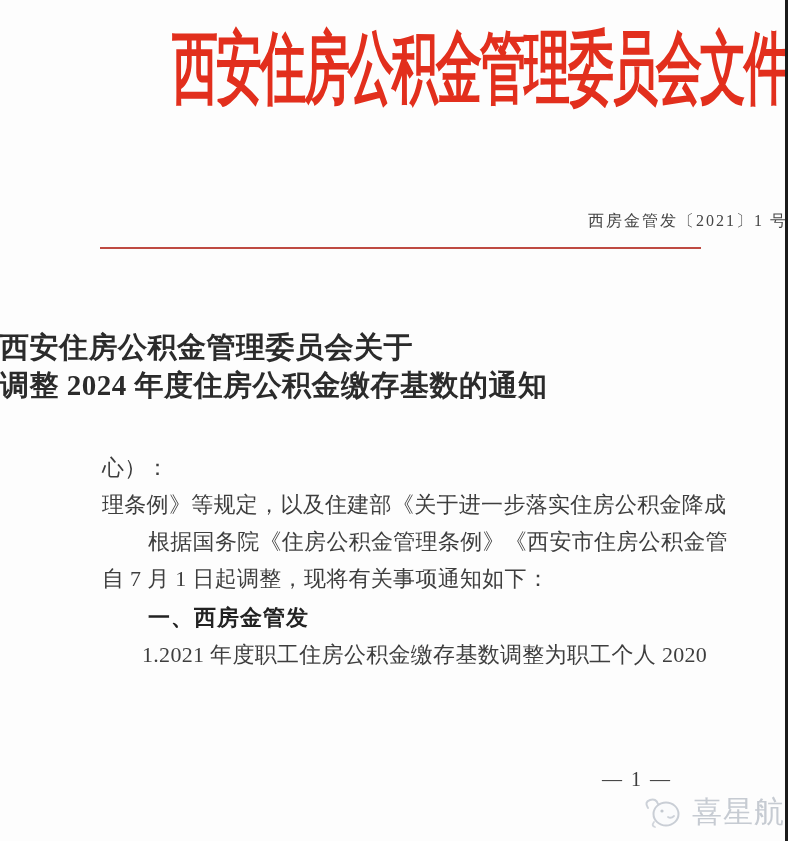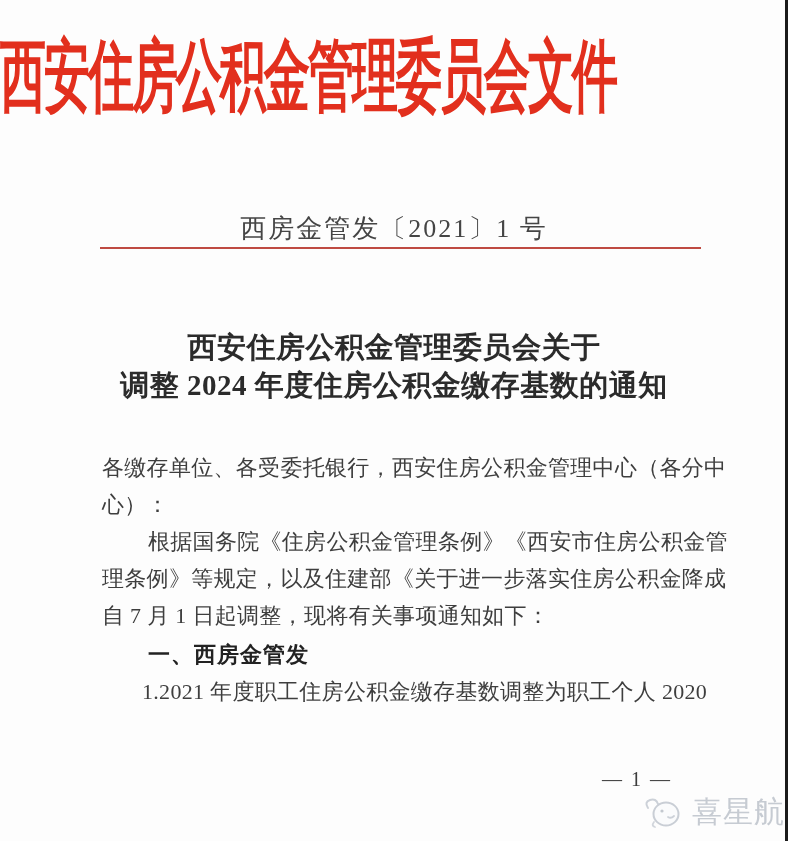--- a/index.html
+++ b/index.html
@@ -8,61 +8,61 @@
     position: relative;
     width: 788px;
     height: 841px;
     background: #fdfdfd;
     overflow: hidden;
     font-family: "Liberation Serif", "DejaVu Serif", serif;
   }
   
   .org-title-wrap {
     position: absolute;
-    top: 30px;
+    top: 22px;
     left: 0;
     width: 100%;
     height: 94px;
     line-height: 94px;
-    text-align: left;
+    text-align: right;
   }
   .org-title {
     display: inline-block;
     white-space: nowrap;
     font-size: 46px;
     font-weight: 700;
     letter-spacing: -2px;
     color: #e22f1d;
     transform: scaleY(1.72);
     transform-origin: 50% 50%;
   }
   .doc-number {
     position: absolute;
     top: 211px;
     left: 0;
     width: 100%;
-    text-align: center;
-    font-size: 26px;
+    text-align: right;
+    font-size: 16px;
     letter-spacing: 2px;
     color: #454545;
   }
   .red-divider {
     position: absolute;
     top: 247px;
     left: 100px;
     width: 601px;
     height: 2px;
     background: #bf4b42;
   }
   .doc-title {
     position: absolute;
     top: 328px;
     left: 0;
     width: 100%;
-    text-align: center;
+    text-align: left;
     font-size: 29px;
     font-weight: 700;
     line-height: 38px;
     color: #2b2b2b;
     letter-spacing: 0.5px;
   }
   .body-text {
     position: absolute;
     top: 449px;
     left: 102px;
@@ -129,24 +129,23 @@
   <div class="doc-number">西房金管发〔2021〕1 号</div>
 
   <div class="red-divider"></div>
 
   <div class="doc-title">
     <div>西安住房公积金管理委员会关于</div>
     <div>调整 2024 年度住房公积金缴存基数的通知</div>
   </div>
 
   <div class="body-text">
-    <div class="body-line">各缴存单位、各受委托银行，西安住房公积金管理中心（各分中</div>
     <div class="body-line">心）：</div>
+    <div class="body-line">理条例》等规定，以及住建部《关于进一步落实住房公积金降成</div>
     <div class="body-line indent-2">根据国务院《住房公积金管理条例》《西安市住房公积金管</div>
-    <div class="body-line">理条例》等规定，以及住建部《关于进一步落实住房公积金降成</div>
     <div class="body-line">自 7 月 1 日起调整，现将有关事项通知如下：</div>
     <div class="body-line indent-2 section-heading gap-before">一、西房金管发</div>
     <div class="body-line indent-num">1.2021 年度职工住房公积金缴存基数调整为职工个人 2020</div>
   </div>
 
   <div class="page-number">— 1 —</div>
 
   <div class="watermark">
     <svg width="44" height="36" viewBox="0 0 44 36">
       <path d="M6 14 Q2 8 8 6 Q14 4 16 10" fill="none" stroke="#ccd1d8" stroke-width="2" stroke-linecap="round"></path>

